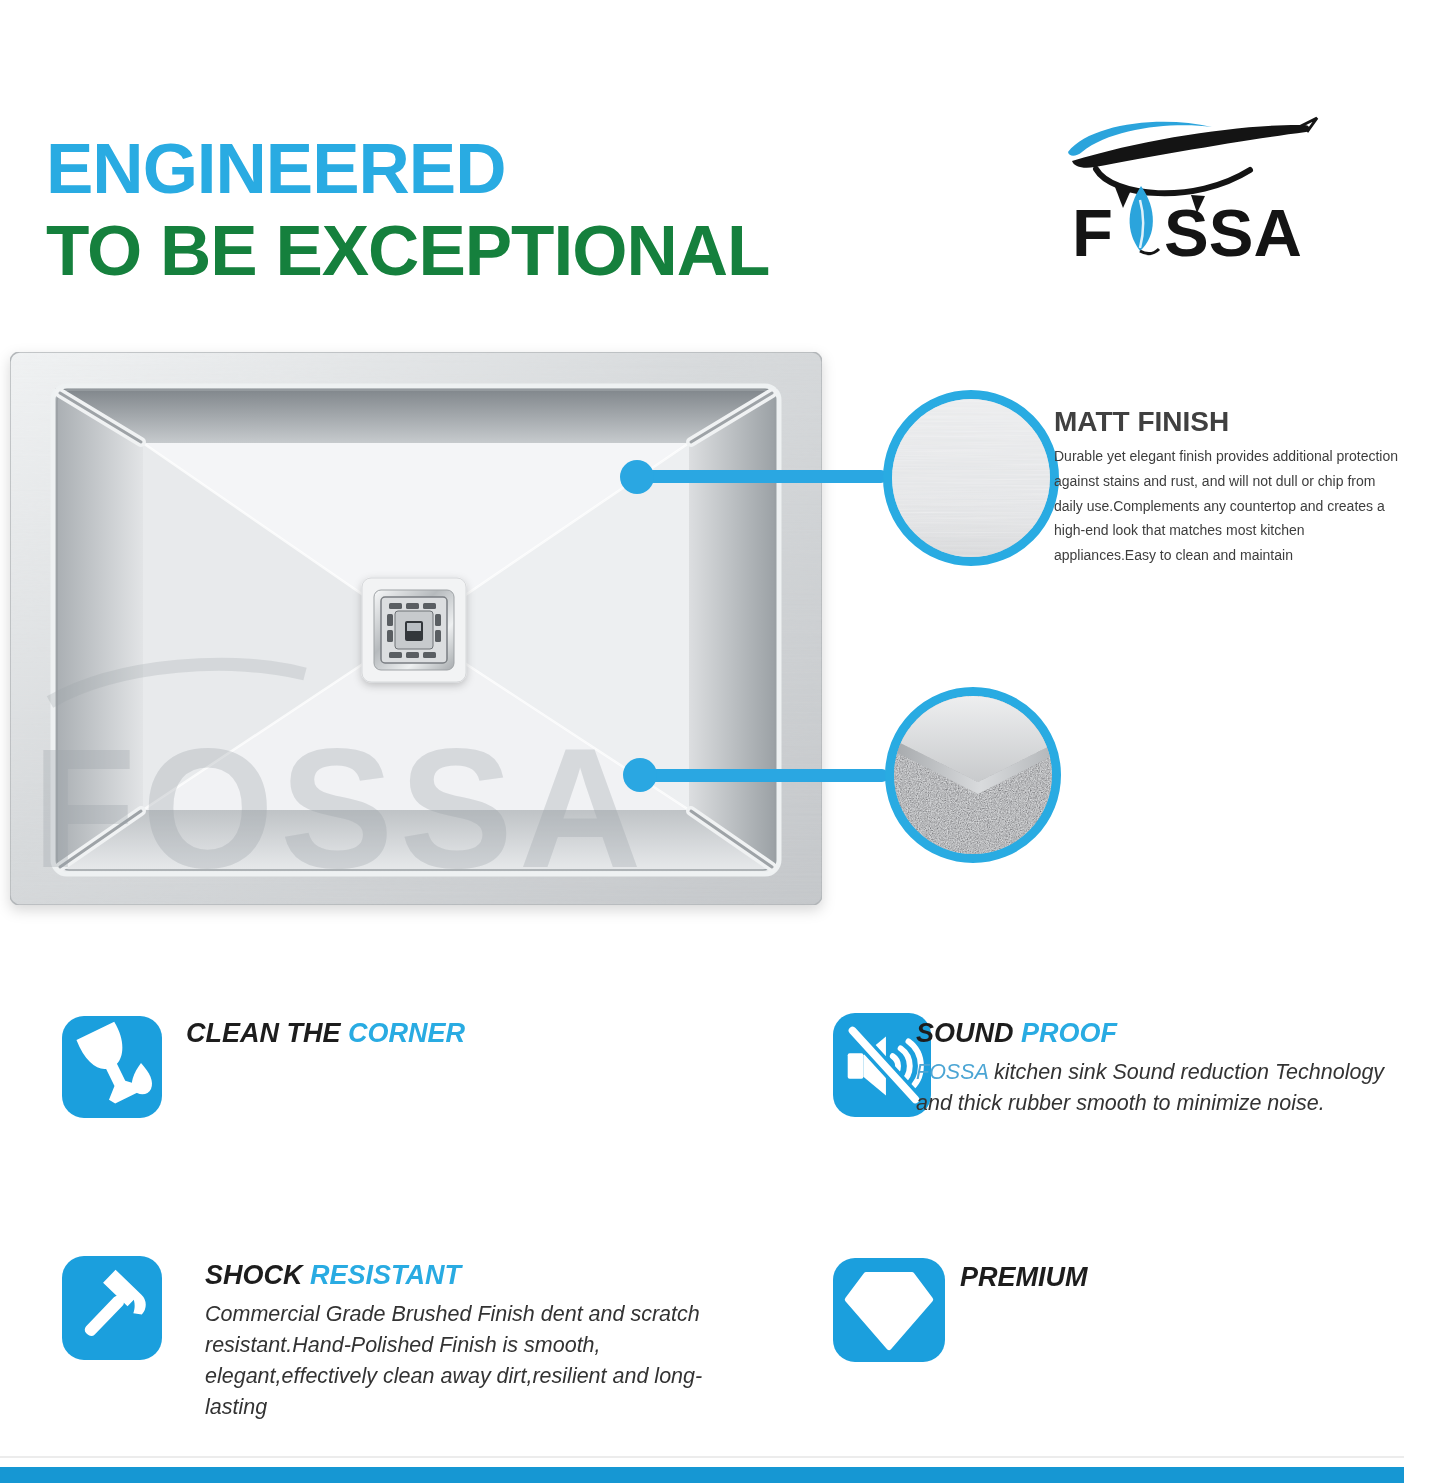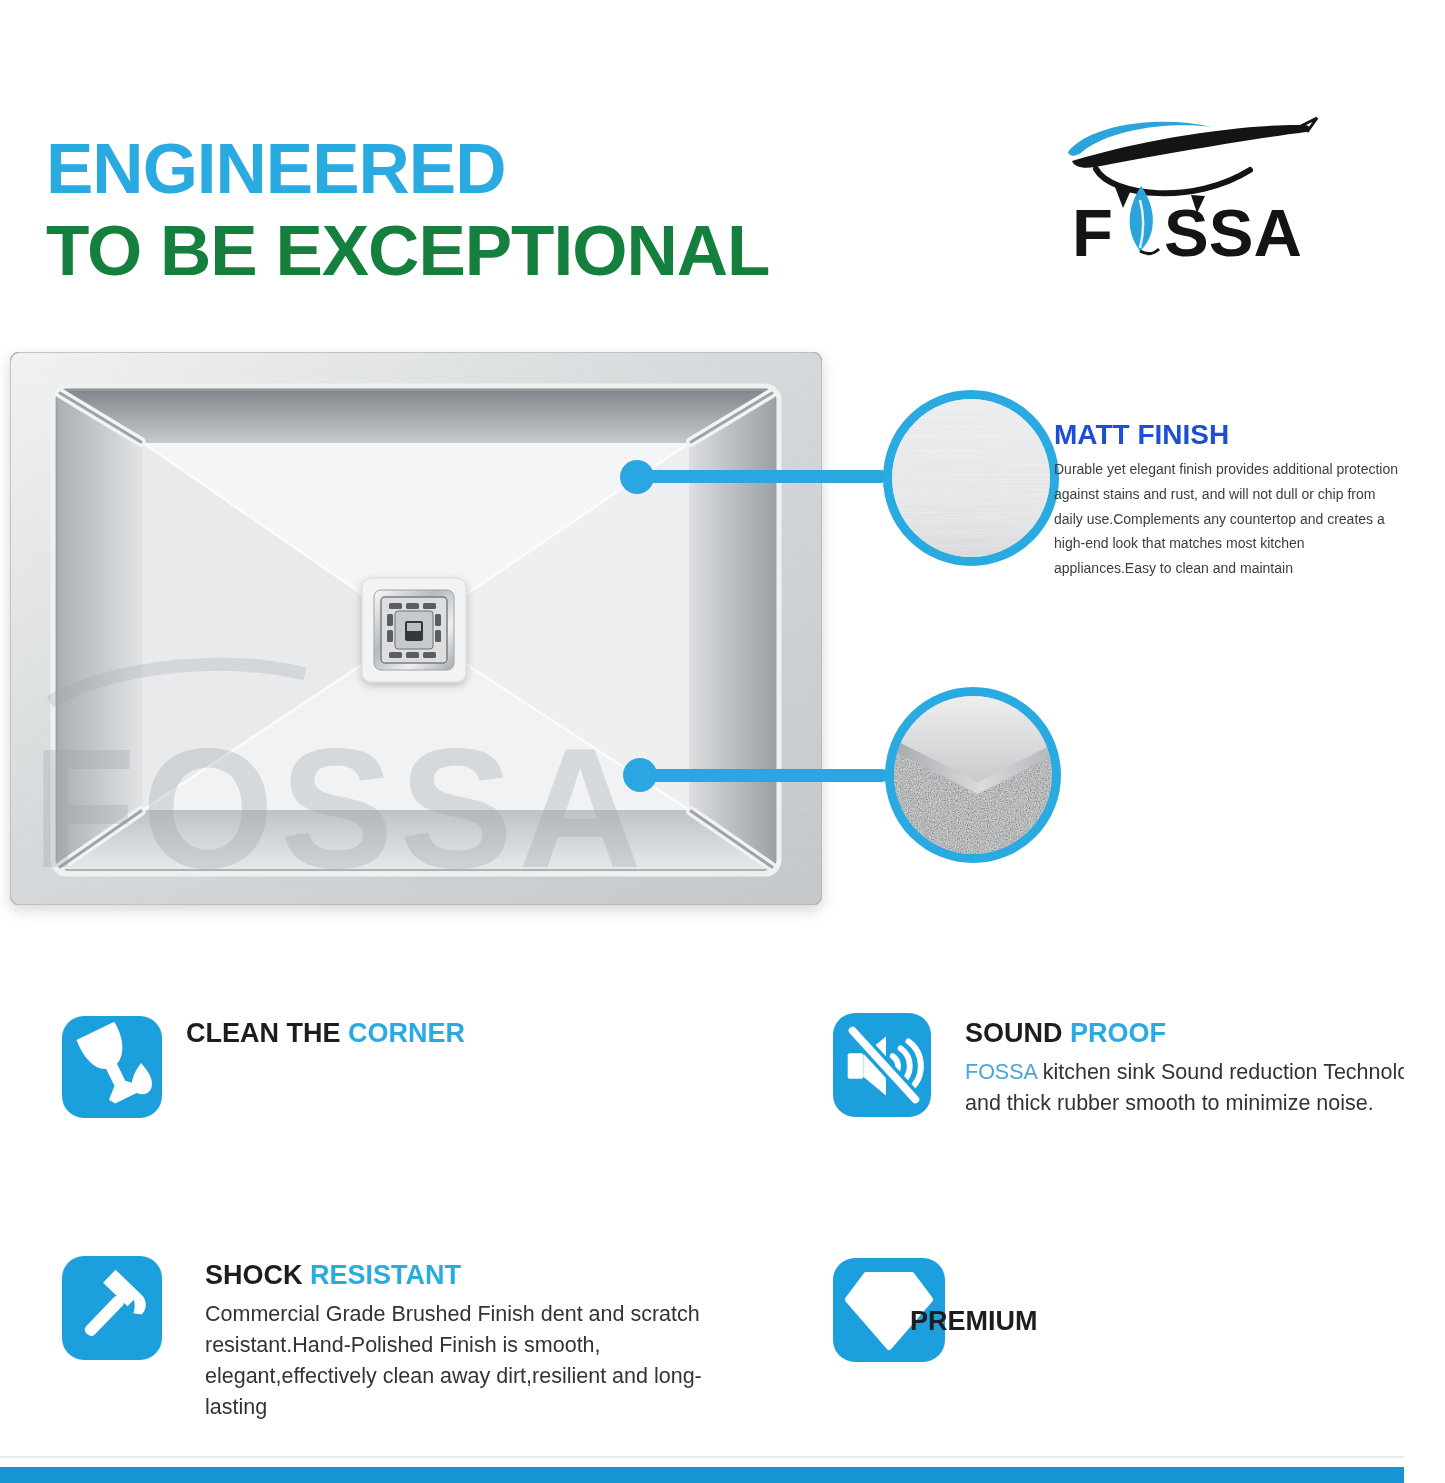--- a/index.html
+++ b/index.html
@@ -26,34 +26,34 @@
   .cdot.two{left:623px;top:758px;}
   .ccirc{position:absolute;width:158px;height:158px;border:9px solid #29abe2;
     border-radius:50%;overflow:hidden;background:#e4e6e8;}
   .ccirc.one{left:883px;top:390px;}
   .ccirc.two{left:885px;top:687px;}
   .ccirc svg{display:block;}
   
   .callout{position:absolute;}
   .callout.matt{left:1054px;top:402px;width:350px;}
   .callout.deck{left:1057px;top:700px;width:366px;}
-  .callout h3{margin:17px 0 6px 0;font-size:28px;font-weight:700;color:#1d4ed8;letter-spacing:0;}
+  .callout h3{margin:4px 0 6px 0;font-size:28px;font-weight:700;color:#404040;letter-spacing:0;}
   .callout p{margin:0;font-size:14px;line-height:24.8px;color:#3d3d3d;}
   
   .ficon{position:absolute;background:#1b9fdd;border-radius:22px;}
   .ficon svg{display:block;width:100%;height:100%;}
   .ficon.glass{left:62px;top:1016px;width:100px;height:102px;}
   .ficon.sound{left:833px;top:1013px;width:98px;height:104px;}
   .ficon.hammer{left:62px;top:1256px;width:100px;height:104px;}
   .ficon.diamond{left:833px;top:1258px;width:112px;height:104px;}
-  .ftext{position:absolute;}
+  .ftext{position:absolute;font-style:italic;}
   .ftext.clean{left:186px;top:1018px;width:432px;}
-  .ftext.soundt{left:965px;top:1018px;width:478px;}
+  .ftext.soundt{left:916px;top:1018px;width:478px;}
   .ftext.shock{left:192px;top:1260px;width:508px;margin-left:13px;}
-  .ftext.prem{left:910px;top:1262px;width:474px;margin-top:44px;}
+  .ftext.prem{left:960px;top:1262px;width:474px;}
   .ftext h3{margin:0 0 8px 0;font-size:27px;font-weight:700;color:#1d1d1d;letter-spacing:0;}
   .ftext h3 .blue{color:#29abe2;}
   .ftext p{margin:0;font-size:21.5px;line-height:31px;color:#333333;}
   .ftext p .brand{color:#4ba5d4;}
   
   .pre-footer-line{position:absolute;left:0;top:1456px;width:1445px;height:2px;background:#ececec;}
   .footer-bar{position:absolute;left:0;top:1467px;width:1445px;height:16px;background:#1697d3;}
 </style>
 </head>
 <body>

